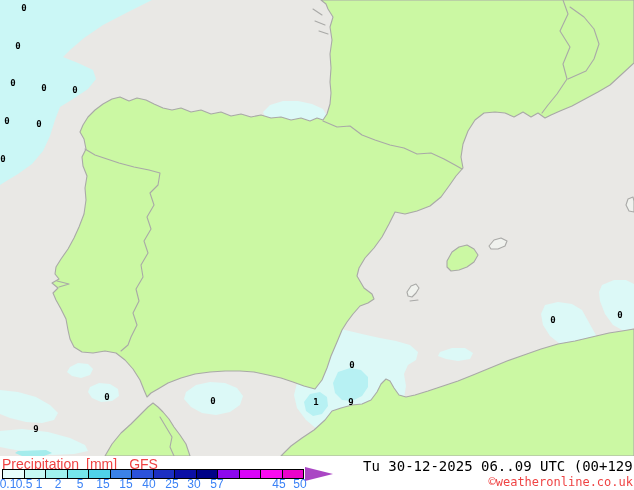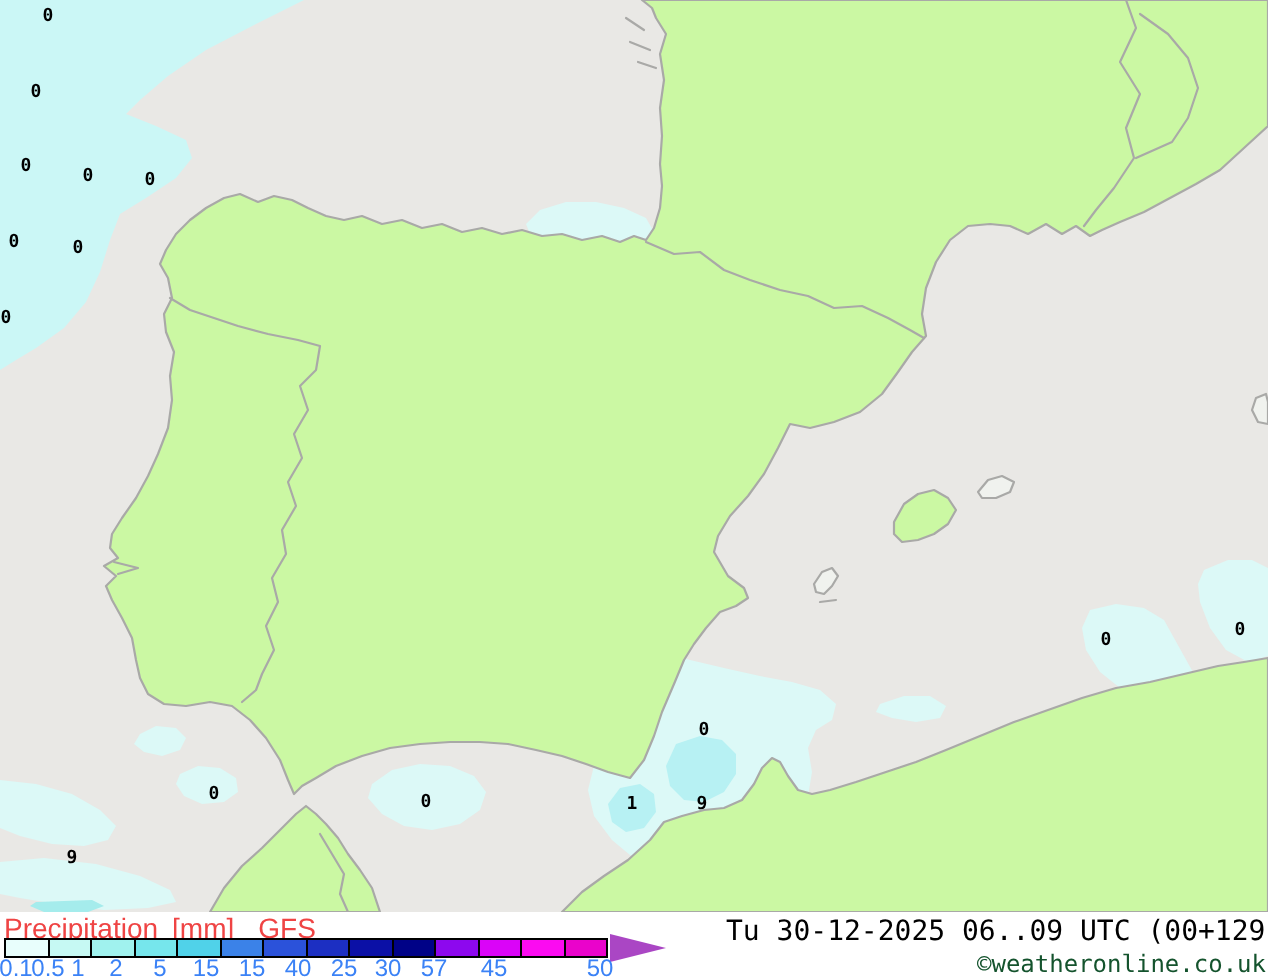--- a/index.html
+++ b/index.html
@@ -132,20 +132,20 @@
         <span class="scale-label" style="left: 39px;">1</span>
         <span class="scale-label" style="left: 58px;">2</span>
         <span class="scale-label" style="left: 80px;">5</span>
         <span class="scale-label" style="left: 103px;">15</span>
         <span class="scale-label" style="left: 126px;">15</span>
         <span class="scale-label" style="left: 149px;">40</span>
         <span class="scale-label" style="left: 172px;">25</span>
         <span class="scale-label" style="left: 194px;">30</span>
         <span class="scale-label" style="left: 217px;">57</span>
         <span class="scale-label" style="left: 239px; margin-top: 45px;">40</span>
-        <span class="scale-label" style="left: 247px; text-align: right;">45</span>
+        <span class="scale-label" style="left: 279px; text-align: right;">45</span>
         <span class="scale-label" style="left: 300px;">50</span>
       </div>
 
     <div class="datetime">Tu 30-12-2025 06..09 UTC (00+129)</div>
-    <div class="credit" style="color: #14532d;">©weatheronline.co.uk</div>
+    <div class="credit" style="color: #ef4444;">©weatheronline.co.uk</div>
   </div>
 </div>
 
 </body></html>

